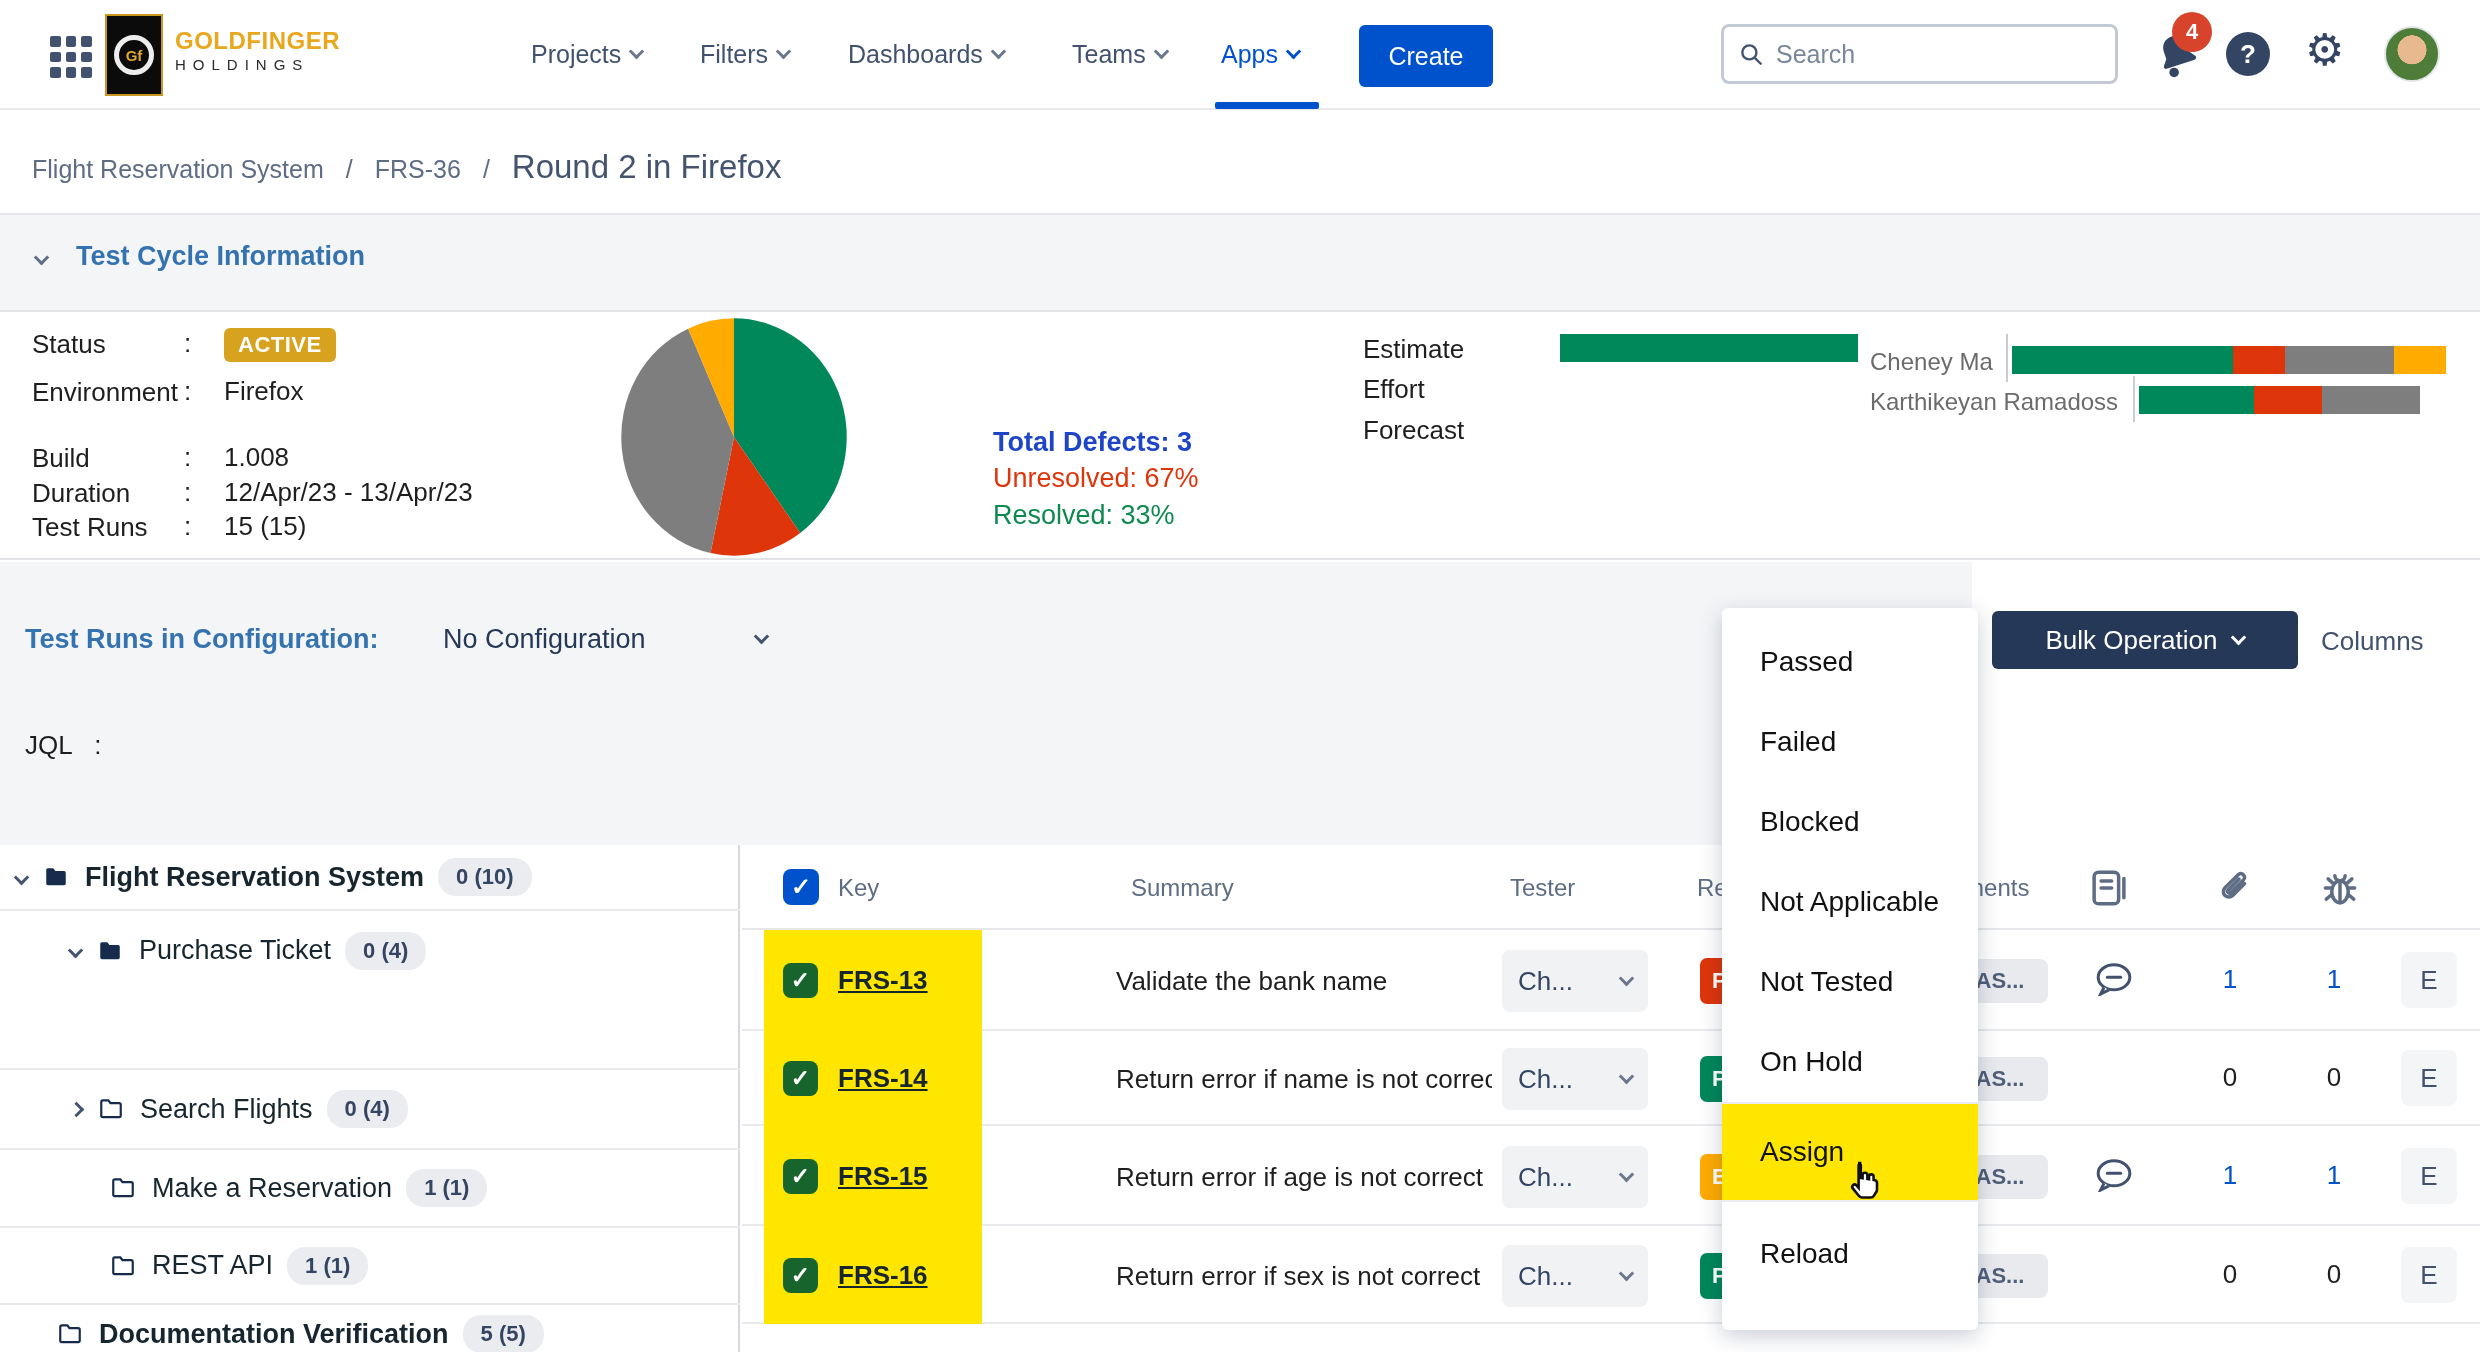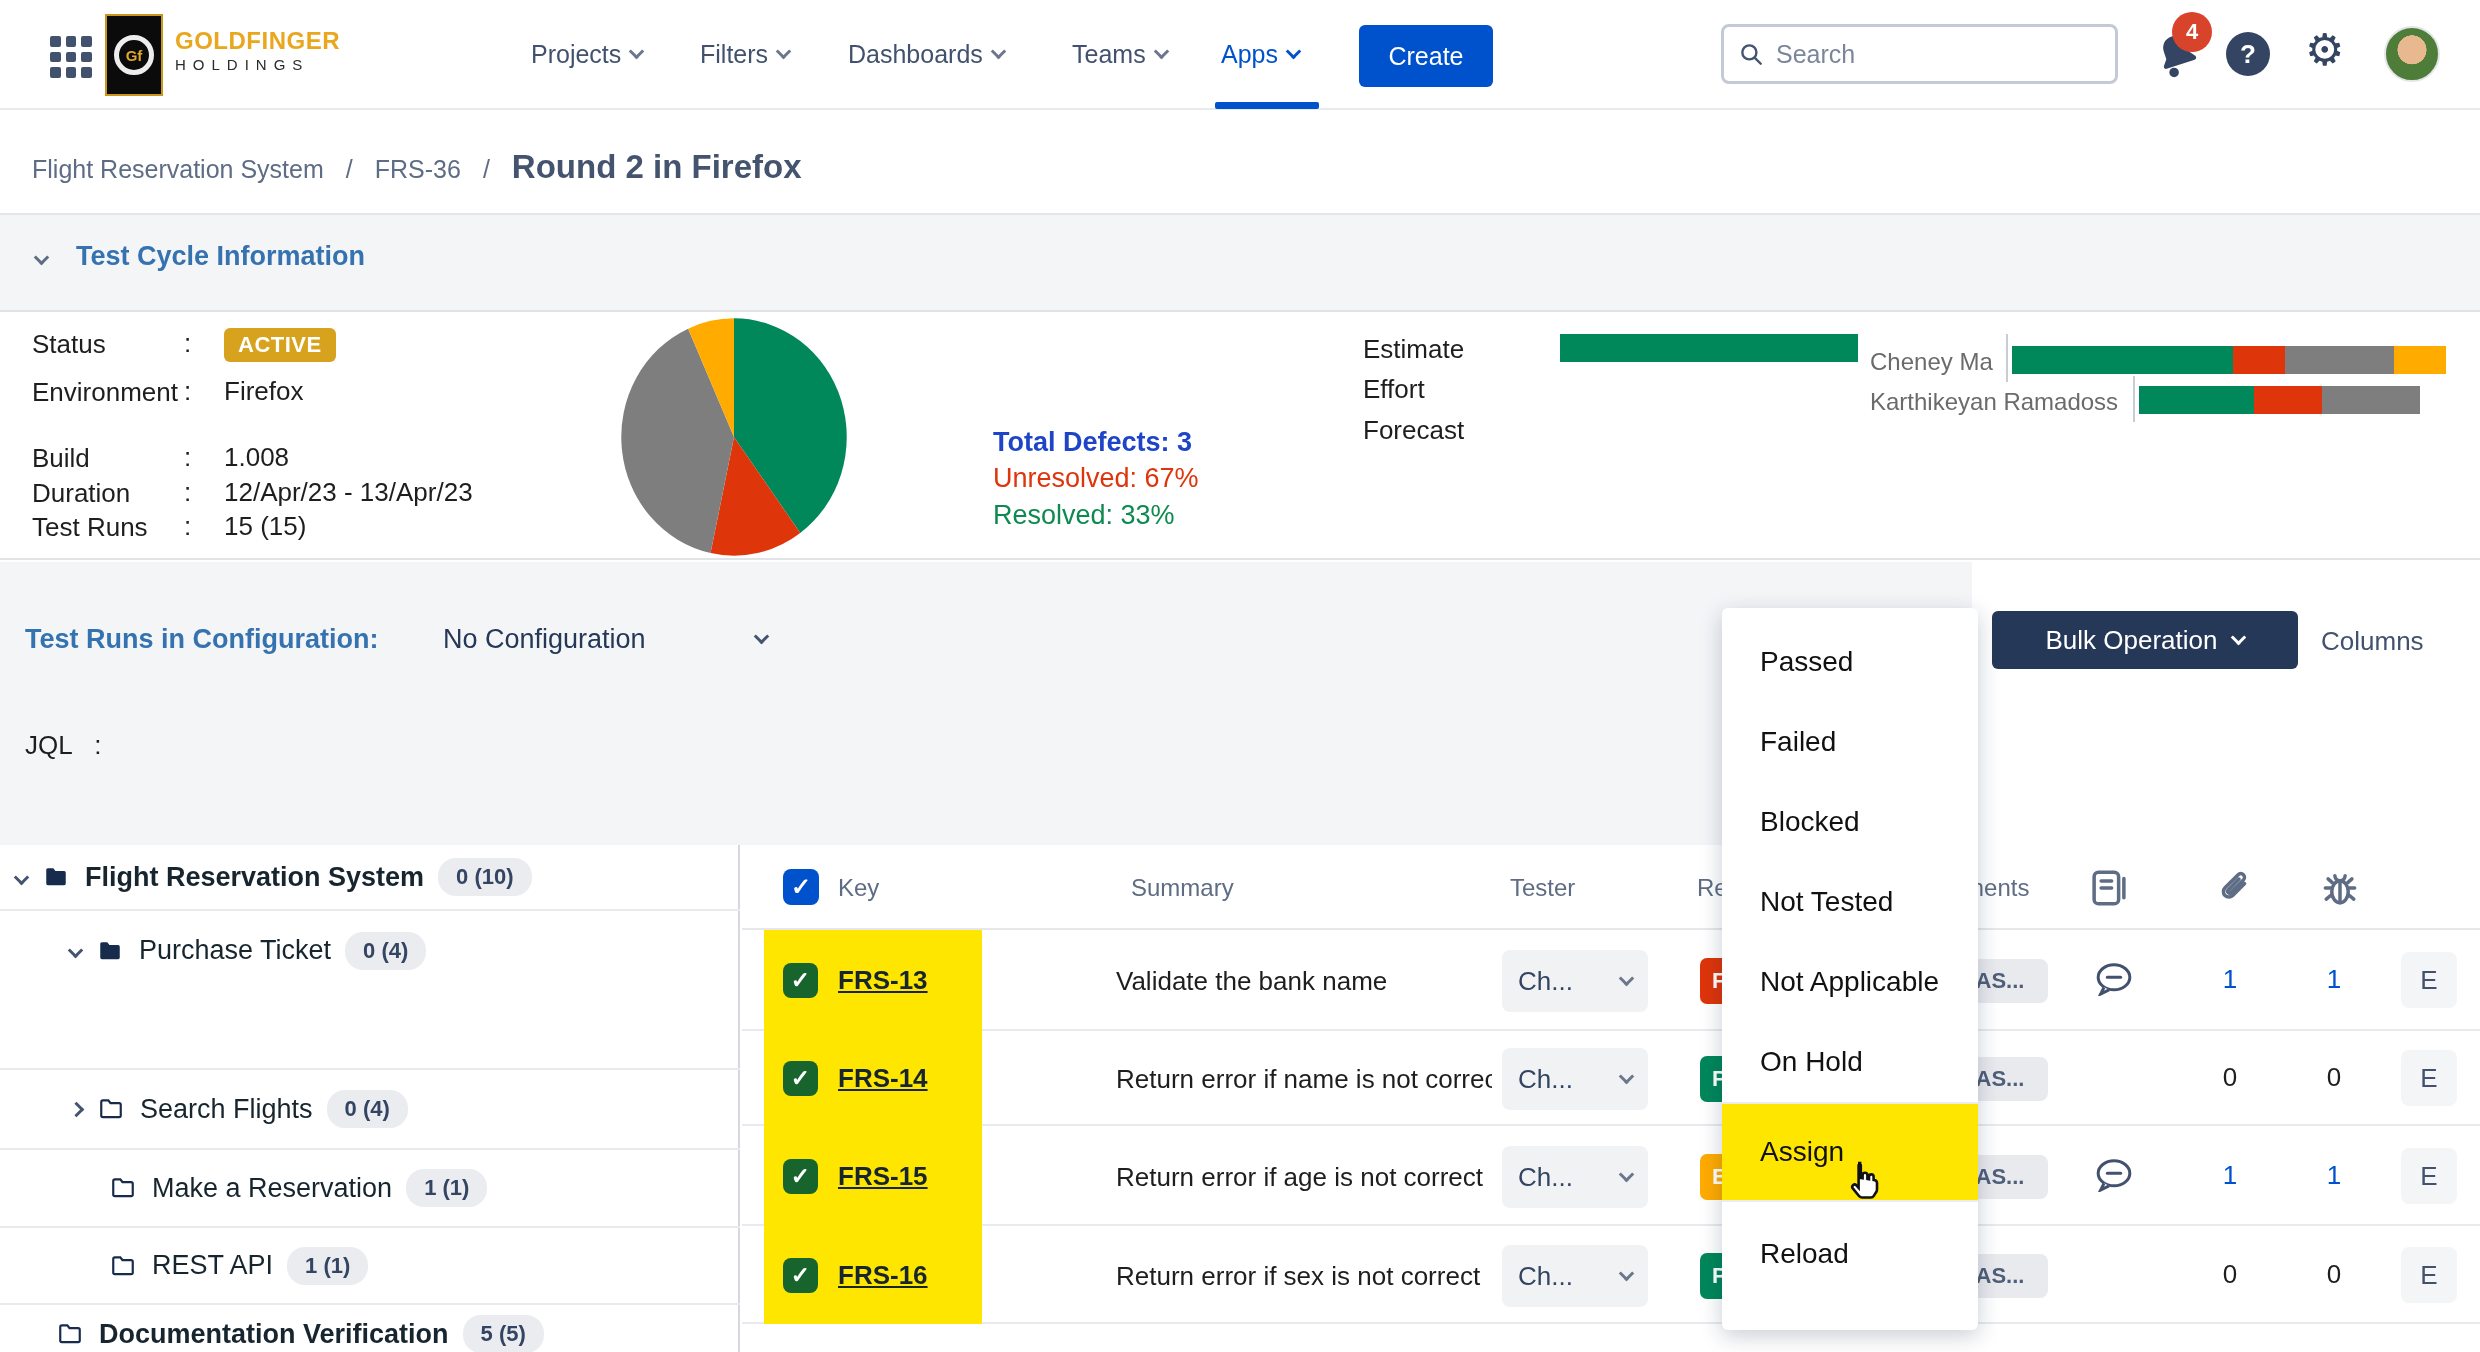--- a/index.html
+++ b/index.html
@@ -37,21 +37,21 @@
     border-radius:50%; font-size:22px; font-weight:bold; display:flex; align-items:center; justify-content:center; z-index:2; }
   .help-circle { position:absolute; left:2226px; top:32px; width:44px; height:44px; background:#344563; color:#fff;
     border-radius:50%; font-size:26px; font-weight:bold; display:flex; align-items:center; justify-content:center; }
   .gear-glyph { font-size:44px; color:#344563; line-height:1; }
   .avatar { position:absolute; left:2384px; top:26px; width:56px; height:56px; border-radius:50%;
     background:radial-gradient(circle at 50% 42%, #E8B98E 0 36%, #4E7D3A 37% 100%); border:2px solid #E3E5E8; }
   
   .crumbbar { position:absolute; left:0; top:112px; width:2480px; height:103px; background:#fff; border-bottom:2px solid #E4E6EA; }
   .crumb { font-size:25px; color:#5E6C84; cursor:pointer; }
   .crumb-sep { font-size:25px; color:#5E6C84; }
-  .crumb-current { font-size:33px; font-weight:bold; color:#44546F; }
+  .crumb-current { font-size:33px; font-weight:normal; color:#44546F; }
   .back-btn { position:absolute; left:2167px; top:134px; width:208px; height:60px; background:#F4F5F7; border:none;
     border-radius:6px; font-size:26px; color:#42526E; font-family:inherit; cursor:pointer; }
   .crumb-gear { position:absolute; left:2399px; top:134px; width:60px; height:60px; background:#F4F5F7; border:none;
     border-radius:6px; cursor:pointer; display:flex; align-items:center; justify-content:center; }
   
   .band-gray { position:absolute; background:#F4F5F7; }
   .section-title { font-size:27px; font-weight:bold; color:#3572B0; }
   .cycle-panel { position:absolute; left:0; top:310px; width:2480px; height:250px; background:#fff; border-top:2px solid #E1E3E6; border-bottom:2px solid #E1E3E6; }
   .fieldrow { font-size:26px; color:#1E1E1E; }
   .field-label { display:inline-block; width:152px; vertical-align:top; word-break:break-all; line-height:1.25; }
@@ -434,22 +434,22 @@
 
 <button class="bulk-btn">
   <span>Bulk Operation</span>
     <i class="chv white"></i>
 </button>
 
 <div class="menu">
   <div class="mitem">Passed</div>
   <div class="mitem">Failed</div>
   <div class="mitem">Blocked</div>
+  <div class="mitem">Not Applicable</div>
   <div class="mitem">Not Tested</div>
-  <div class="mitem">Not Applicable</div>
   <div class="mitem">On Hold</div>
   <div class="msep"></div>
   <div class="mitem assign">Assign</div>
   <div class="msep"></div>
   <div class="mitem reload">Reload</div>
 </div>
 
 <svg class="cursor-hand" viewBox="0 0 24 24">
   <path d="M9 3.5c.8 0 1.4.6 1.4 1.4v6l.9.15V9.6c0-.7.5-1.2 1.2-1.2s1.2.5 1.2 1.2v1.9l.8.15v-1.3c0-.65.5-1.15 1.15-1.15.6 0 1.15.5 1.15 1.15v1.6l.7.2c.6.2 1 .75 1 1.4v3.1c0 .5-.1 1-.4 1.4l-1.2 1.9c-.3.5-.9.8-1.5.8h-4.4c-.55 0-1.05-.25-1.4-.65l-3.2-3.9c-.4-.5-.35-1.2.1-1.6.5-.45 1.25-.4 1.7.1l1.1 1.2V4.9c0-.8.6-1.4 1.4-1.4z" fill="#fff" stroke="#111" stroke-width="1.3"></path>
 </svg>

